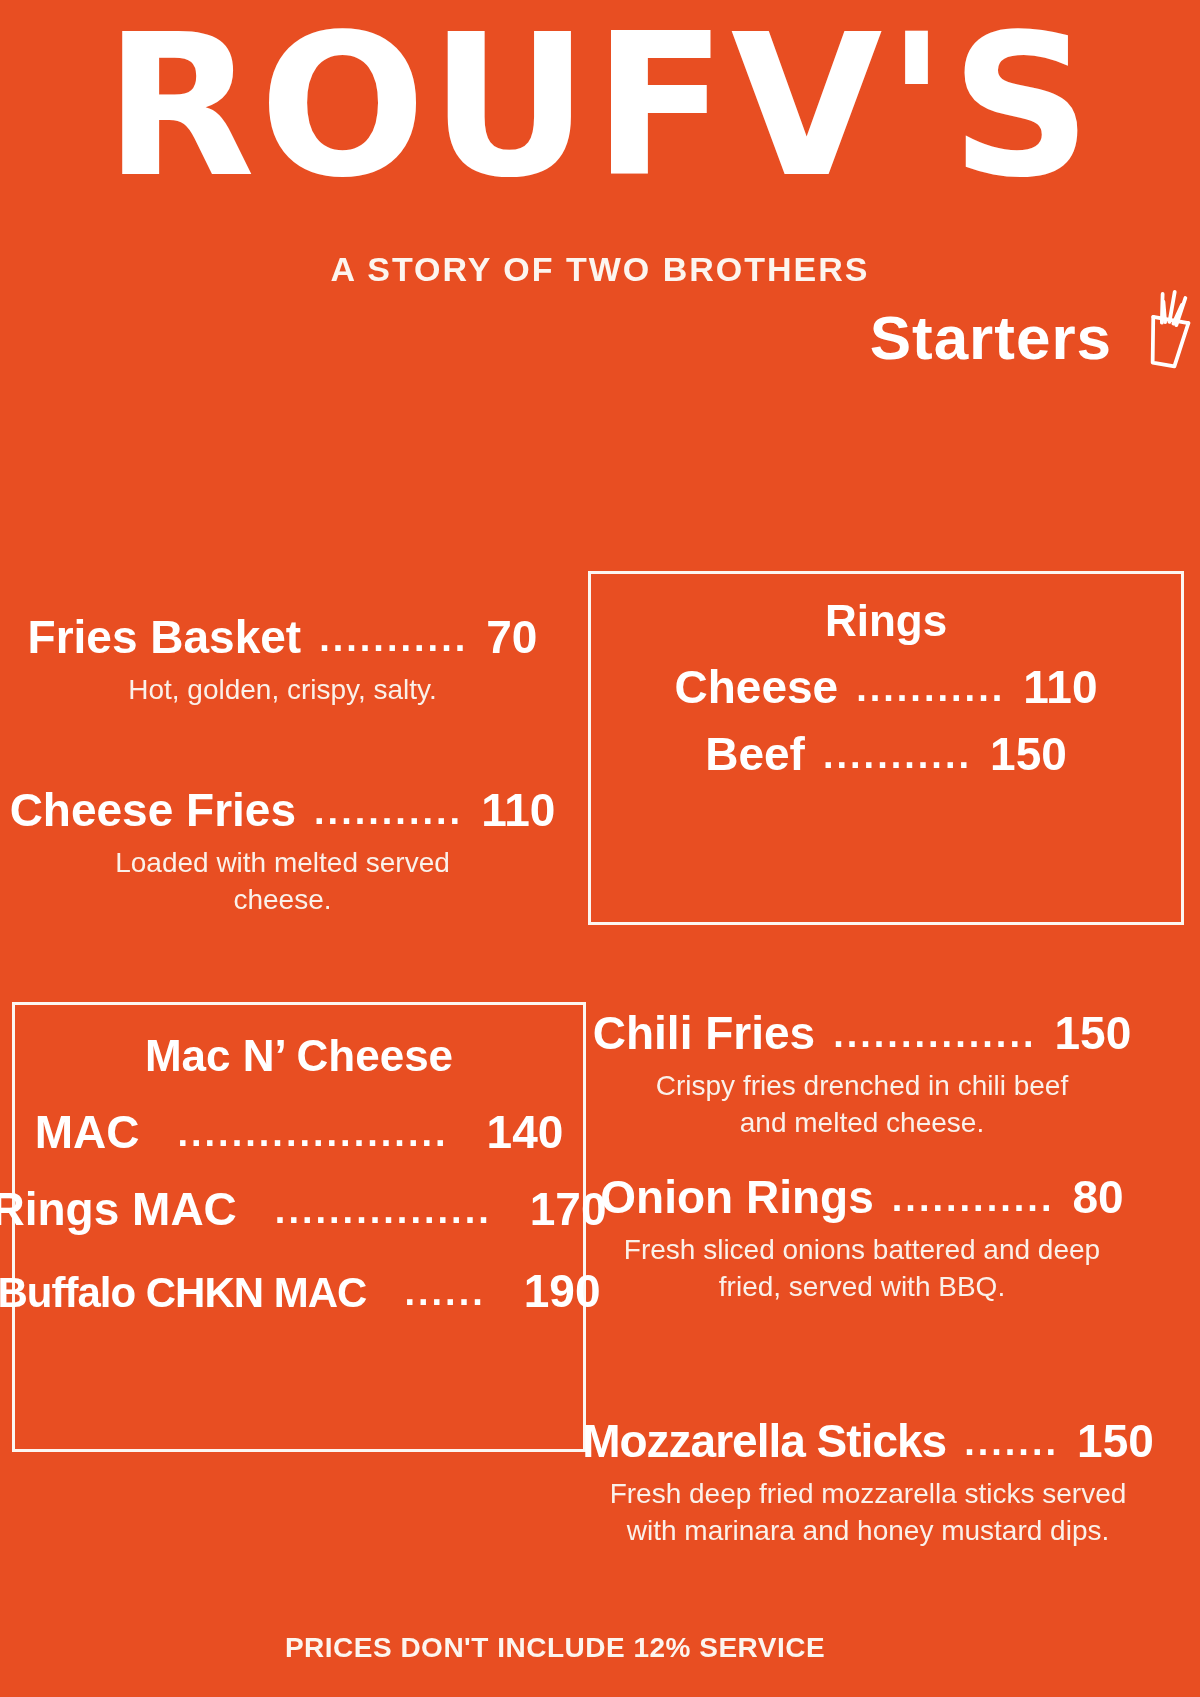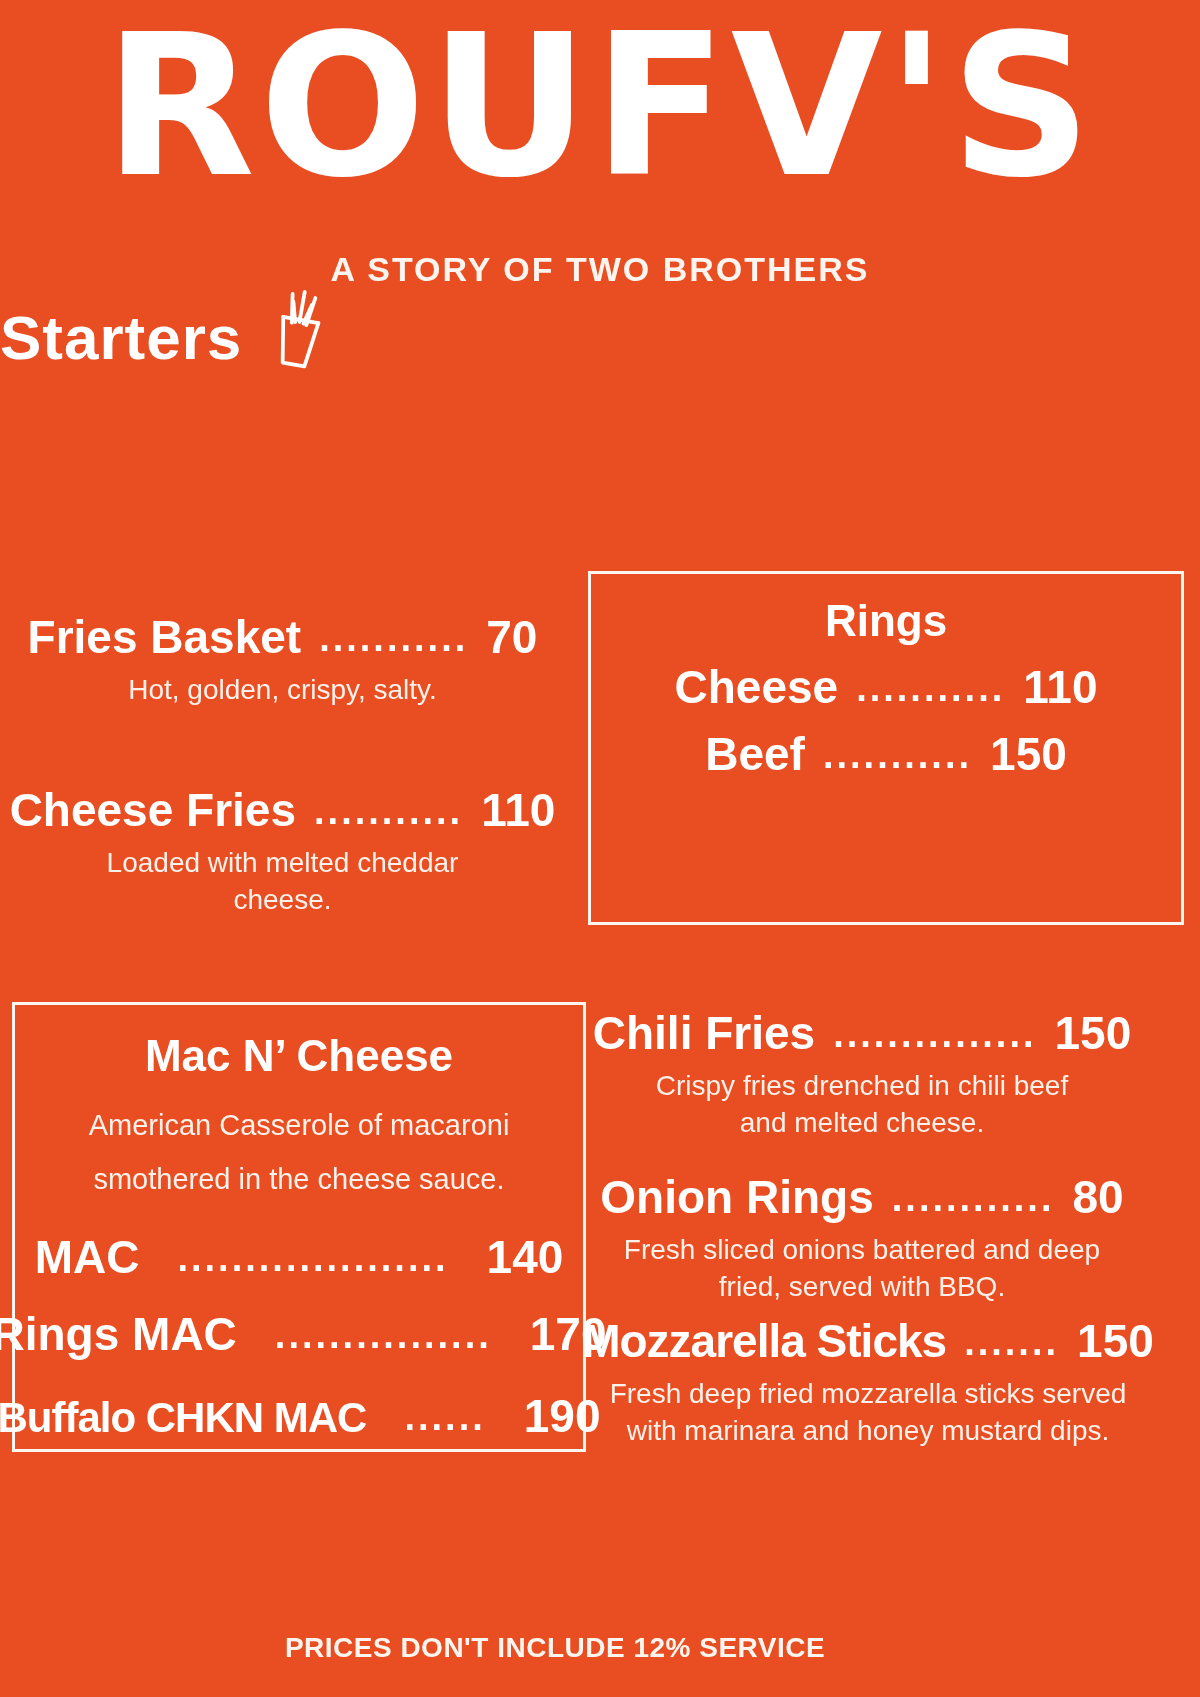--- a/index.html
+++ b/index.html
@@ -36,21 +36,21 @@
     font-size: 34px;
     font-weight: 700;
     letter-spacing: 2px;
     color: #FCF5EF;
   }
   .section-header {
     position: absolute;
     top: 300px; left: 0;
     width: 100%;
     display: flex;
-    justify-content: flex-start;
+    justify-content: flex-end;
     align-items: center;
     gap: 24px;
   }
   .section-title {
     font-size: 62px;
     font-weight: 800;
     letter-spacing: 1px;
     color: #FFFFFF;
   }
   .fries-icon-wrap {
@@ -116,21 +116,21 @@
   .mac-box .row.mac-row-3 .name { font-size: 42px; letter-spacing: -1px; }
 
   
   .fries-basket { left: 25px; top: 612px; width: 515px; }
   .cheese-fries { left: 25px; top: 785px; width: 515px; }
   .cheese-fries .desc { max-width: 440px; margin-left: auto; margin-right: auto; }
 
   .chili-fries { left: 598px; top: 1008px; width: 528px; }
   .chili-fries .desc { max-width: 450px; margin-left: auto; margin-right: auto; }
   .onion-rings { left: 598px; top: 1172px; width: 528px; }
-  .mozzarella { left: 588px; top: 1316px; width: 560px; }
+  .mozzarella { left: 588px; top: 1416px; width: 560px; }
   .mozzarella .name { letter-spacing: -1px; }
   .mozzarella .desc { max-width: 520px; margin-left: auto; margin-right: auto; }
 
   
   .footer-note {
     position: absolute;
     top: 1632px; left: 0;
     width: 1110px;
     text-align: center;
     font-size: 28px;
@@ -169,40 +169,39 @@
   </div>
   <div class="desc">Hot, golden, crispy, salty.</div>
 </div>
 
 <div class="item cheese-fries">
   <div class="row">
     <span class="name">Cheese Fries</span>
     <span class="dots">...........</span>
     <span class="price">110</span>
   </div>
-  <div class="desc">Loaded with melted cheddar cheese.</div>
+  <div class="desc">Loaded with melted served cheese.</div>
 </div>
 
 <div class="box nachos-box">
   <div class="box-title">Rings</div>
   <div class="row">
     <span class="name">Cheese</span>
     <span class="dots">...........</span>
     <span class="price">110</span>
   </div>
   <div class="row">
     <span class="name">Beef</span>
     <span class="dots">...........</span>
     <span class="price">150</span>
   </div>
 </div>
 
 <div class="box mac-box">
   <div class="box-title">Mac N’ Cheese</div>
-  <div class="desc">American Casserole of macaroni smothered in the cheese sauce.</div>
   <div class="row mac-row-1">
     <span class="name">MAC</span>
     <span class="dots">....................</span>
     <span class="price">140</span>
   </div>
   <div class="row mac-row-2">
     <span class="name">Rings MAC</span>
     <span class="dots">................</span>
     <span class="price">170</span>
   </div>

